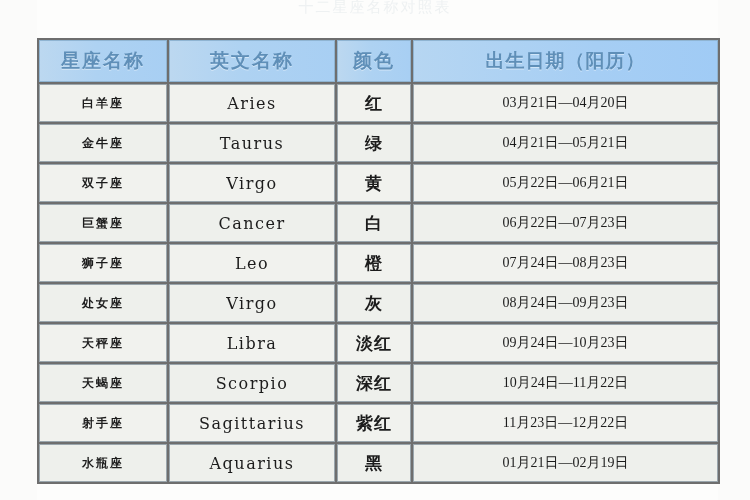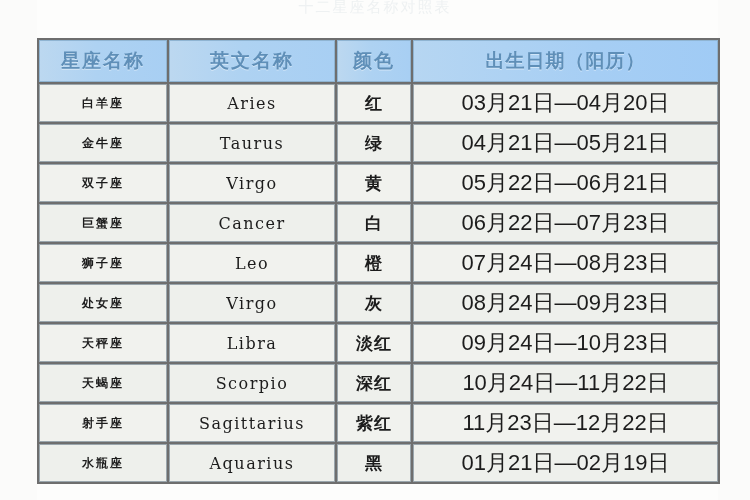--- a/index.html
+++ b/index.html
@@ -108,22 +108,22 @@
     color: #1b1b1b;
   }
   .cell-color {
     font-family: "DejaVu Sans", sans-serif;
     font-size: 17px;
     letter-spacing: 1px;
     font-weight: 600;
     color: #202020;
   }
   .cell-date {
-    font-family: Liberation Sans, sans-serif;
-    font-size: 22px;
+    font-family: Liberation Serif, serif;
+    font-size: 14px;
     letter-spacing: 0px;
     color: #191919;
     white-space: nowrap;
   }
 
   .side-gutter-left,
   .side-gutter-right {
     position: absolute;
     top: 0;
     height: 500px;

